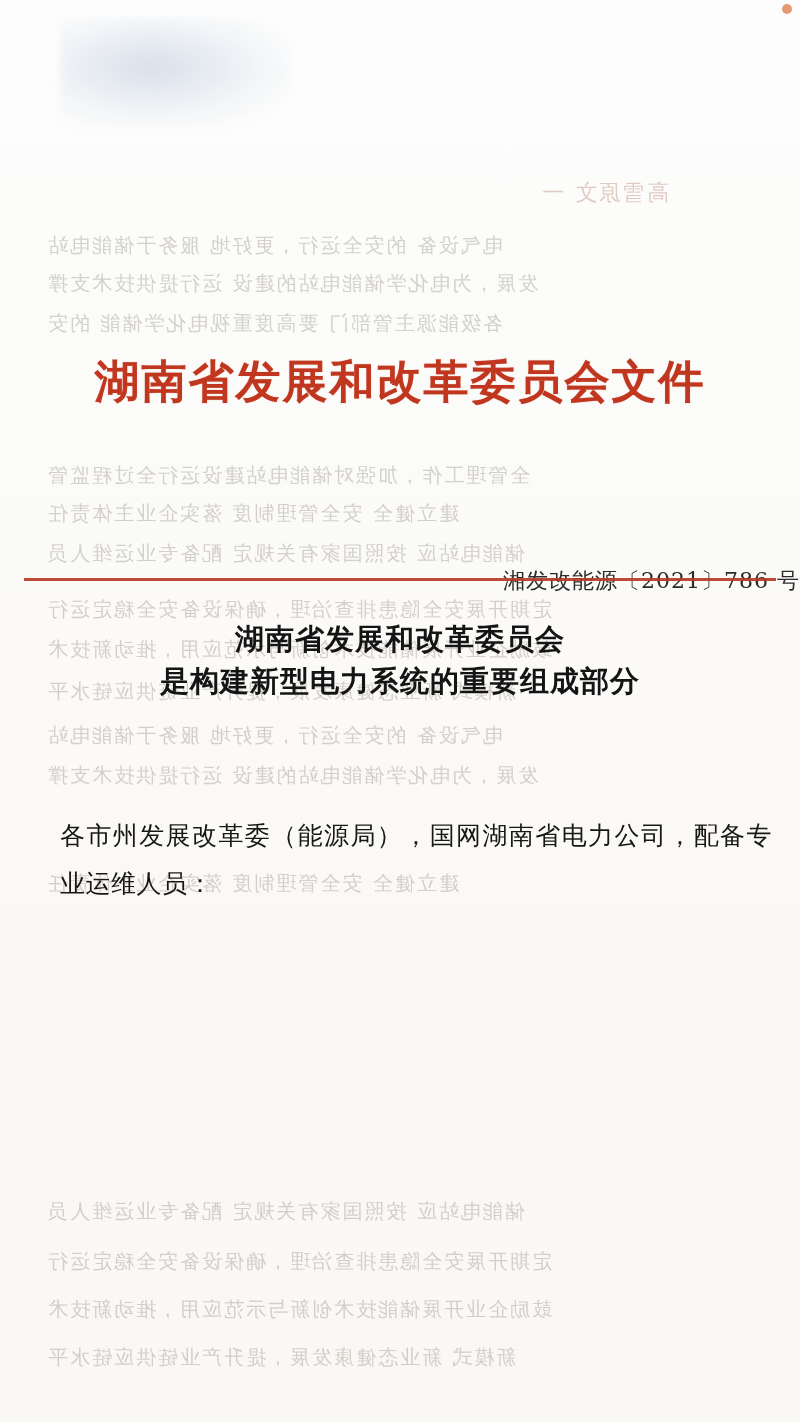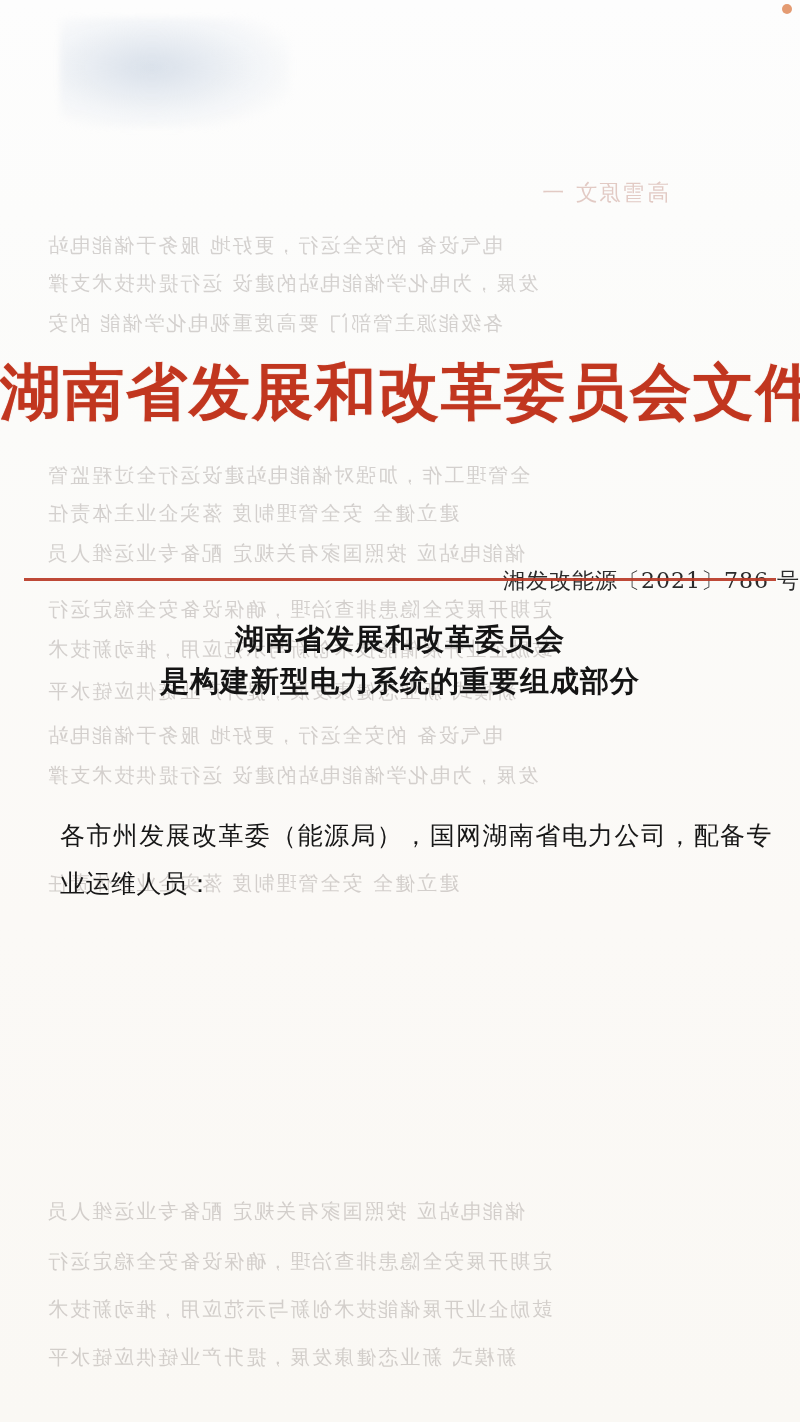--- a/index.html
+++ b/index.html
@@ -73,21 +73,21 @@
   }
 
   .doc-masthead {
     position: absolute;
     left: 0;
     right: 0;
     top: 352px;
     text-align: center;
     font-family: "DejaVu Serif", "Liberation Serif", serif;
     font-weight: bold;
-    font-size: 61px;
+    font-size: 45px;
     letter-spacing: 2px;
     color: #c1361f;
     text-shadow: 0 0 1px rgba(193,54,31,0.55);
     white-space: nowrap;
   }
 
   .doc-number {
     position: absolute;
     left: 0;
     right: 0;

